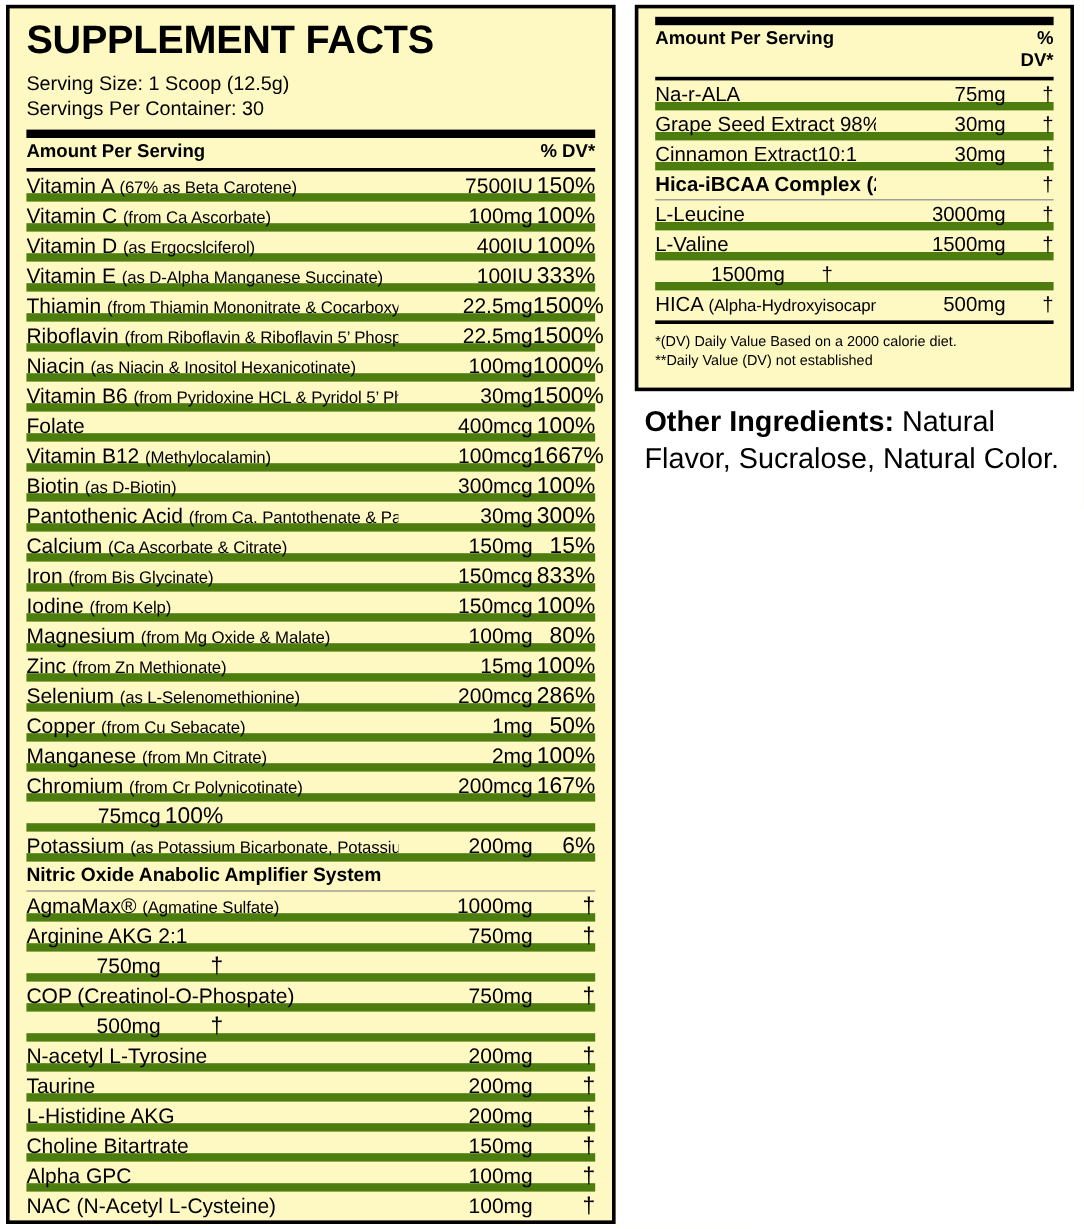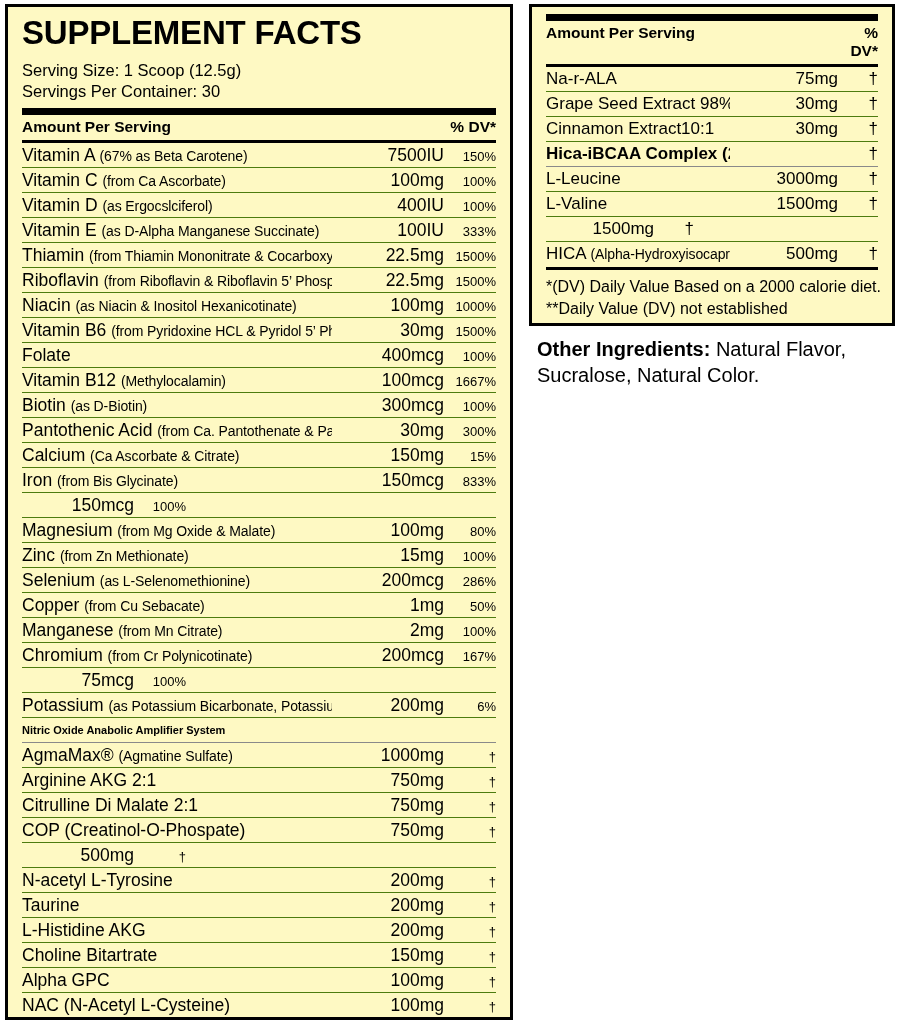--- a/index.html
+++ b/index.html
@@ -53,21 +53,21 @@
     font-size: 15.5px; font-weight: bold;
     padding: 3px 0 4px 0;
     gap: 17px;
   }
   .hdr-row .nm { flex: 1 1 auto; }
   .hdr-row .dv { flex: 0 0 auto; text-align: right; }
 
   .row {
     display: flex;
     align-items: baseline;
-    border-bottom: 1px solid #4d7c0f;
+    border-bottom: 7px solid #4d7c0f;
     height: 25px;
   }
   .row:last-child { border-bottom: none; }
 
   .row .nm {
     flex: 1 1 auto;
     white-space: nowrap;
     overflow: hidden;
     font-size: 17.5px;
     line-height: 24px;
@@ -79,60 +79,60 @@
   .row .amt {
     flex: 0 0 auto;
     text-align: right;
     font-size: 17.5px;
     line-height: 24px;
     white-space: nowrap;
   }
   .row .dv {
     flex: 0 0 auto;
     text-align: right;
-    font-size: 13px;
+    font-size: 19px;
     line-height: 24px;
     white-space: nowrap;
   }
 
   
   #left-panel .row .amt { width: 112px; }
   #left-panel .row .dv  { width: 52px; }
   #left-panel .hdr-row .dv { width: 52px; }
 
   
   #right-panel .row .amt { width: 108px; }
   #right-panel .row .dv  { width: 40px; }
   #right-panel .hdr-row .dv { width: 40px; }
   #right-panel .row .nm { font-size: 17px; }
   #right-panel .row .amt { font-size: 17px; }
   #right-panel .row .dv { font-size: 17px; }
 
   
   .row.section .nm {
     font-weight: bold;
-    font-size: 11px;
+    font-size: 16px;
   }
   .row.section { border-bottom: 1px solid #8a8a8a; }
 
   
   .footnotes {
     padding: 6px 0 4px 0;
-    font-size: 16px;
+    font-size: 12px;
     line-height: 1.35;
   }
   .footnotes div { white-space: nowrap; }
 
   
   #other-ingredients {
     position: absolute;
     left: 537px;
     top: 336px;
     width: 360px;
-    font-size: 20px;
+    font-size: 24px;
     line-height: 1.3;
   }
   #other-ingredients .oi-label { font-weight: bold; }
 </style>
 </head>
 <body>
 
 <div id="page">
 
   <div class="panel" id="left-panel">
@@ -215,20 +215,21 @@
             <span class="nm"><span>Calcium </span><span class="sub">(Ca Ascorbate &amp; Citrate)</span></span>
             <span class="amt">150mg</span>
             <span class="dv">15%</span>
           </div>
           <div class="row">
             <span class="nm"><span>Iron </span><span class="sub">(from Bis Glycinate)</span></span>
             <span class="amt">150mcg</span>
             <span class="dv">833%</span>
           </div>
           <div class="row">
+            <span class="nm"><span>Iodine </span><span class="sub">(from Kelp)</span></span>
             <span class="amt">150mcg</span>
             <span class="dv">100%</span>
           </div>
           <div class="row">
             <span class="nm"><span>Magnesium </span><span class="sub">(from Mg Oxide &amp; Malate)</span></span>
             <span class="amt">100mg</span>
             <span class="dv">80%</span>
           </div>
           <div class="row">
             <span class="nm"><span>Zinc </span><span class="sub">(from Zn Methionate)</span></span>
@@ -273,21 +274,20 @@
             <span class="nm"><span>AgmaMax® </span><span class="sub">(Agmatine Sulfate)</span></span>
             <span class="amt">1000mg</span>
             <span class="dv">†</span>
           </div>
           <div class="row">
             <span class="nm">Arginine AKG 2:1</span>
             <span class="amt">750mg</span>
             <span class="dv">†</span>
           </div>
           <div class="row">
-            <span class="nm">Citrulline Di Malate 2:1</span>
             <span class="amt">750mg</span>
             <span class="dv">†</span>
           </div>
           <div class="row">
             <span class="nm">COP (Creatinol-O-Phospate)</span>
             <span class="amt">750mg</span>
             <span class="dv">†</span>
           </div>
           <div class="row">
             <span class="amt">500mg</span>

